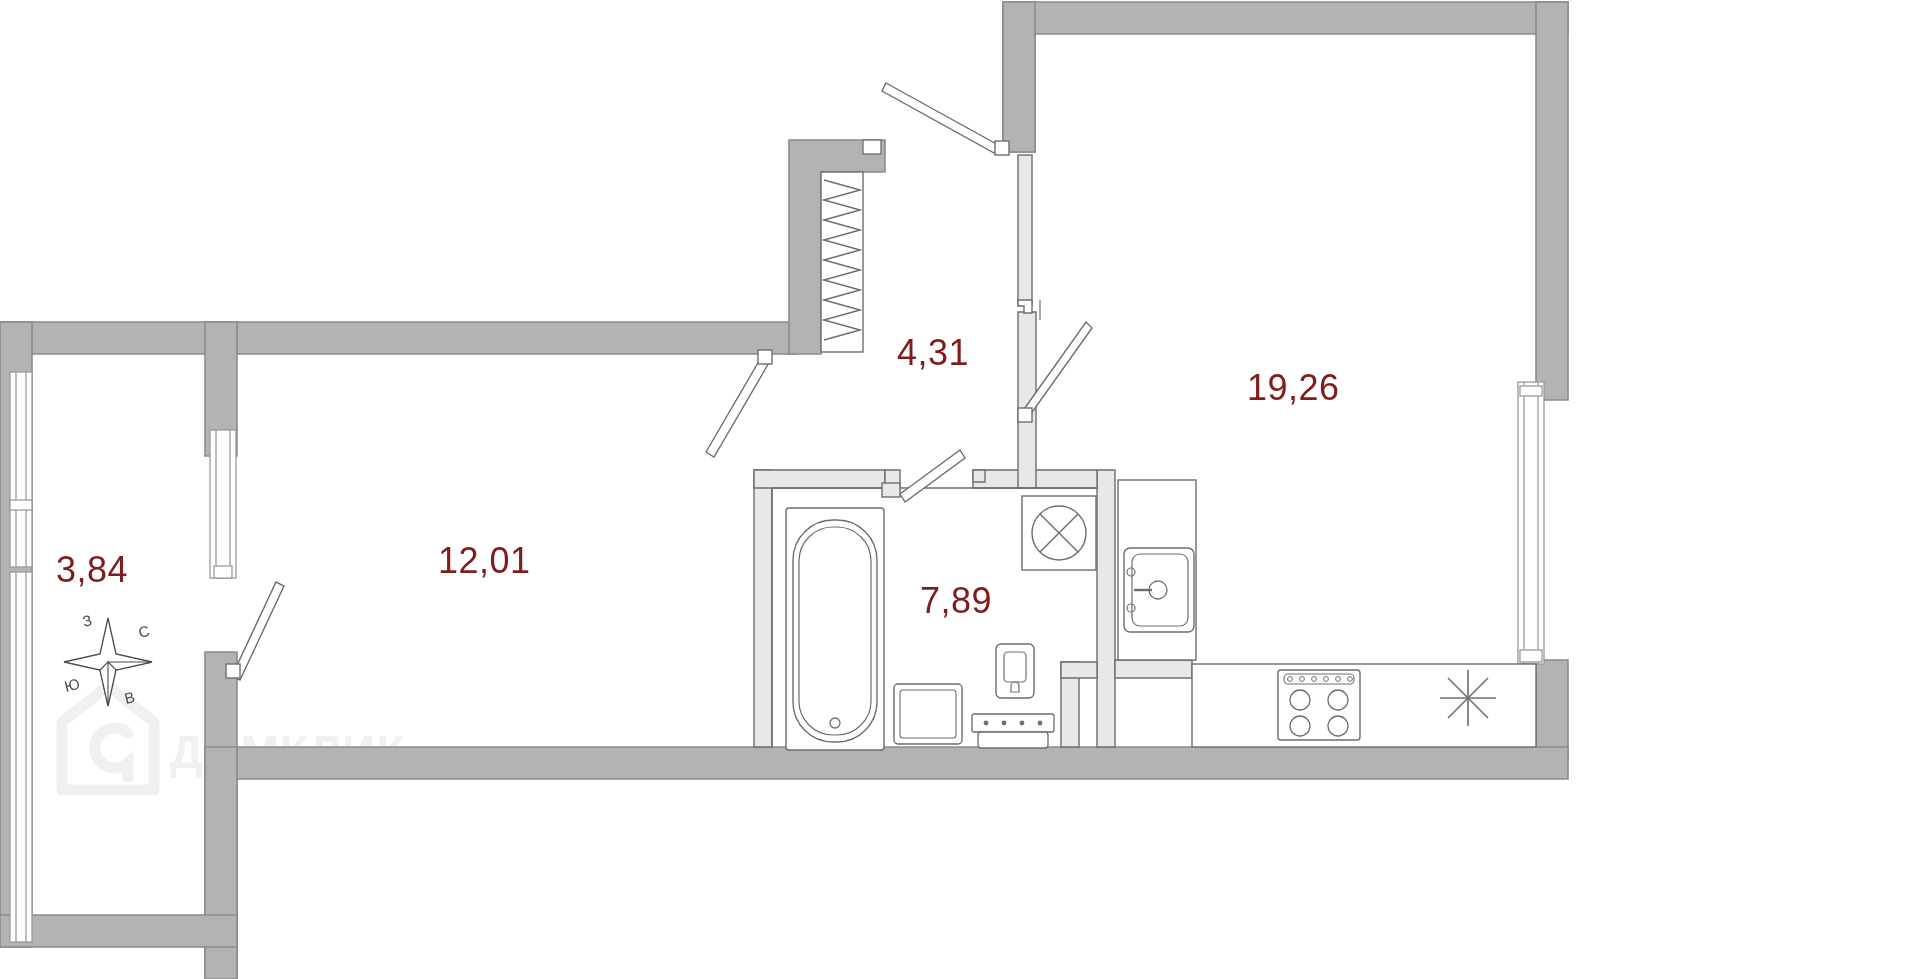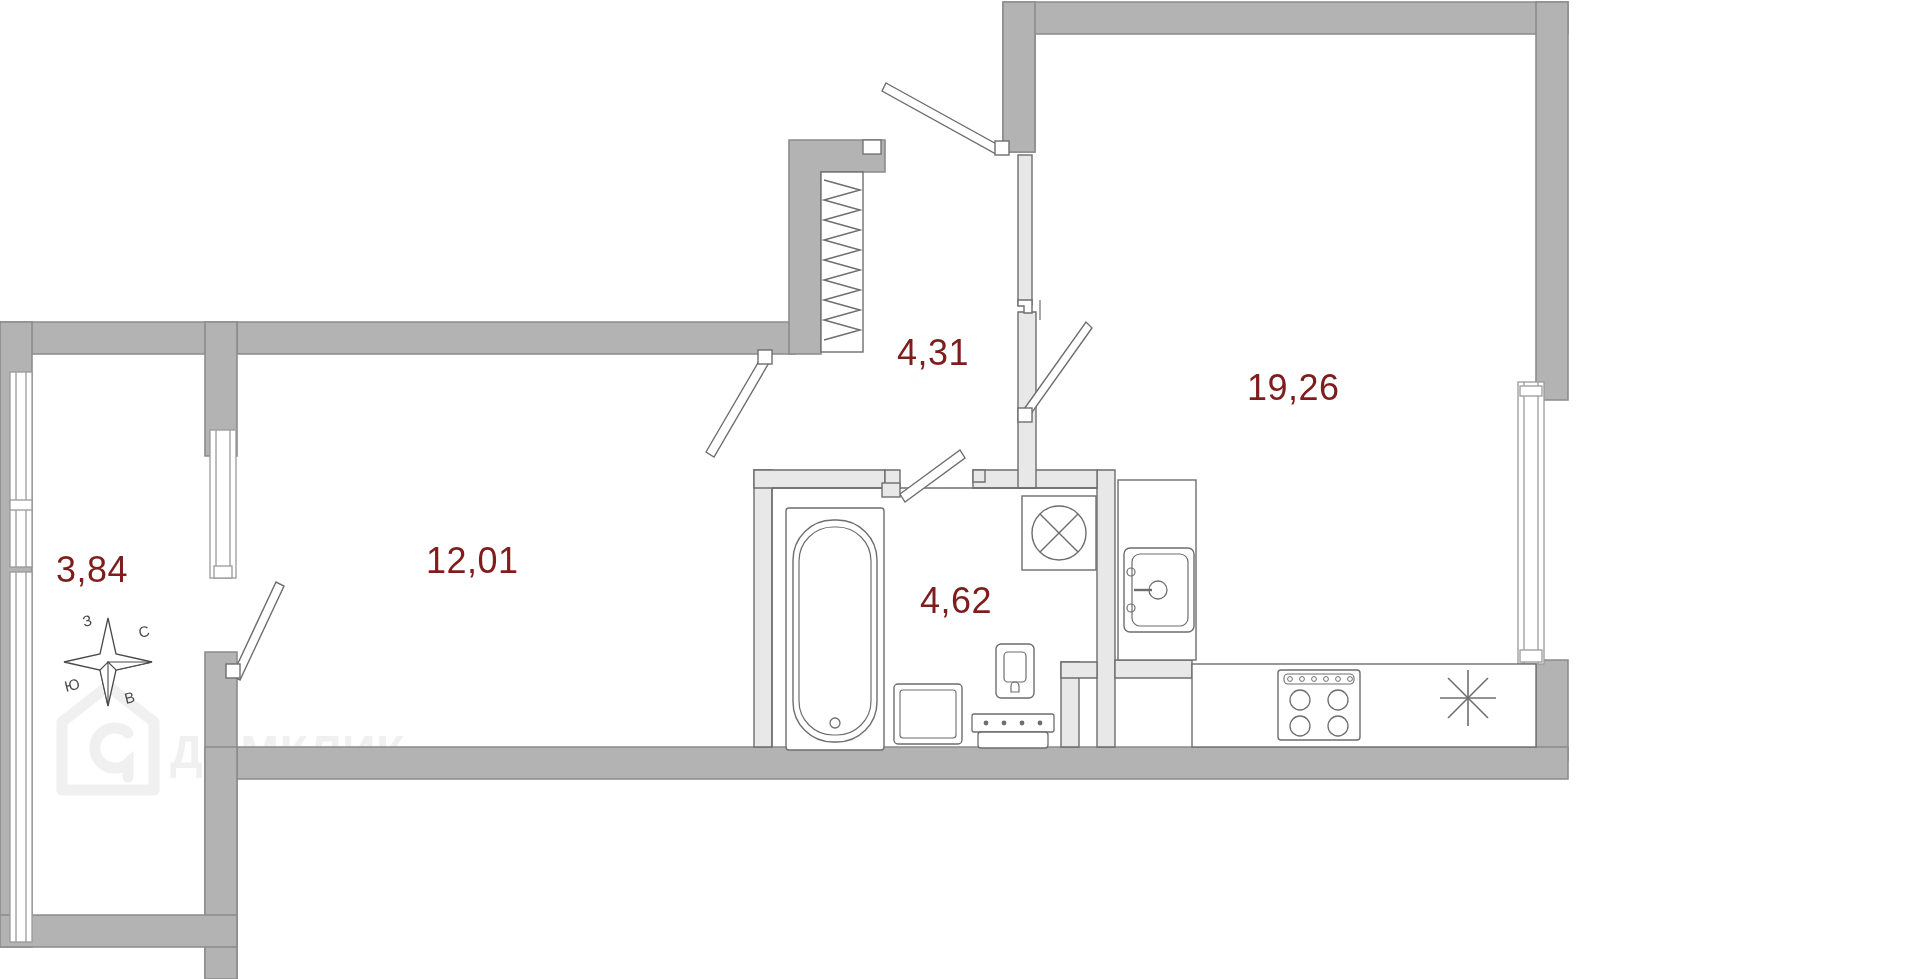--- a/index.html
+++ b/index.html
@@ -253,21 +253,21 @@
       <text class="compass-letter" x="140" y="638" transform="rotate(-14 140 638)">С</text>
       <text class="compass-letter" x="126" y="704" transform="rotate(-14 126 704)">В</text>
       <text class="compass-letter" x="66" y="692" transform="rotate(-14 66 692)">Ю</text>
       <text class="compass-letter" x="84" y="627" transform="rotate(-14 84 627)">З</text>
     </g>
 
   </svg>
 
   <div class="area-label" style="left:56px;  top:549px;">3,84</div>
 
-  <div class="area-label" style="left:426px; top:540px;">12,01</div>
+  <div class="area-label" style="left:438px; top:540px;">12,01</div>
 
   <div class="area-label" style="left:897px; top:332px;">4,31</div>
 
-  <div class="area-label" style="left:920px; top:580px;">4,62</div>
+  <div class="area-label" style="left:920px; top:580px;">7,89</div>
 
   <div class="area-label" style="left:1247px; top:327px;margin-top:40px;">19,26</div>
 
 </div>
 
 </body></html>

